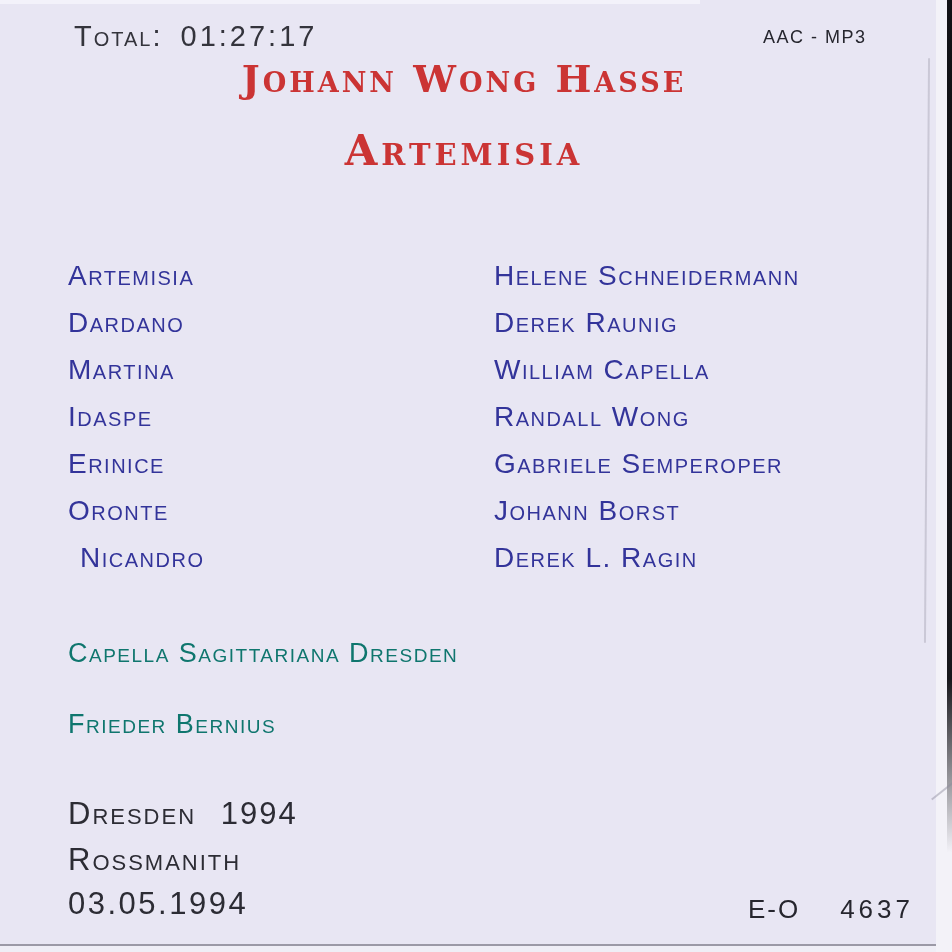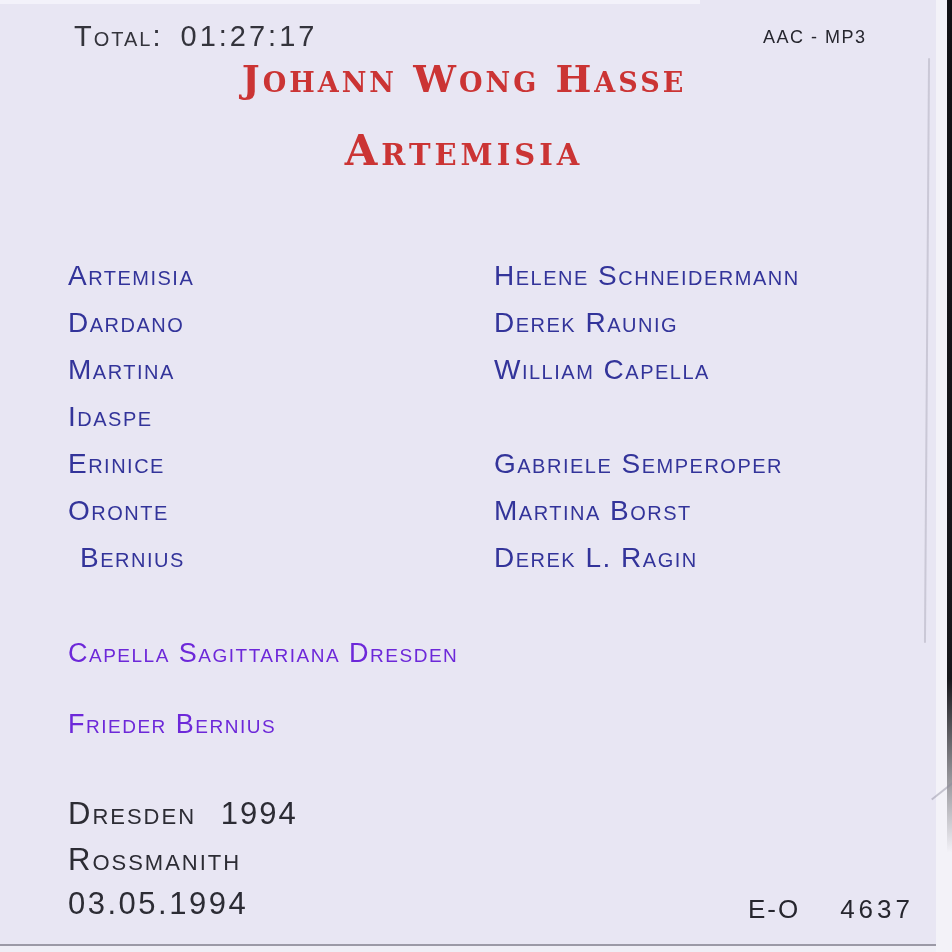--- a/index.html
+++ b/index.html
@@ -60,21 +60,21 @@
   .cast-row .role      { position: absolute; left: 68px; white-space: nowrap; }
   .cast-row .performer { position: absolute; left: 494px; white-space: nowrap; }
   .cast-row.indented .role { left: 80px; }
 
   
   .ensemble-line, .conductor-line {
     position: absolute;
     left: 68px;
     font-size: 27px;
     letter-spacing: 1.5px;
-    color: #6d28d9;
+    color: #0f766e;
     white-space: nowrap;
   }
   .ensemble-line  { top: 638px; }
   .conductor-line { top: 709px; }
 
   
   .event-line {
     position: absolute;
     left: 68px;
     font-size: 31px;
@@ -167,31 +167,32 @@
     <div class="cast-row">
       <span class="role">Dardano</span>
       <span class="performer">Derek Raunig</span>
     </div>
     <div class="cast-row">
       <span class="role">Martina</span>
       <span class="performer">William Capella</span>
     </div>
     <div class="cast-row">
       <span class="role">Idaspe</span>
+      <span class="performer">Randall Wong</span>
     </div>
     <div class="cast-row">
       <span class="role">Erinice</span>
       <span class="performer">Gabriele Semperoper</span>
     </div>
     <div class="cast-row">
       <span class="role">Oronte</span>
-      <span class="performer">Martina Borst</span>
+      <span class="performer">Johann Borst</span>
     </div>
     <div class="cast-row indented">
-      <span class="role">Bernius</span>
+      <span class="role">Nicandro</span>
       <span class="performer">Derek L. Ragin</span>
     </div>
   </div>
 
   <div class="ensemble-line sc">Capella Sagittariana Dresden</div>
   <div class="conductor-line sc">Frieder Bernius</div>
 
   <div class="event-line event-city-year sc">Dresden 1994</div>
   <div class="event-line event-venue sc">Rossmanith</div>
   <div class="event-line event-date">03.05.1994</div>

